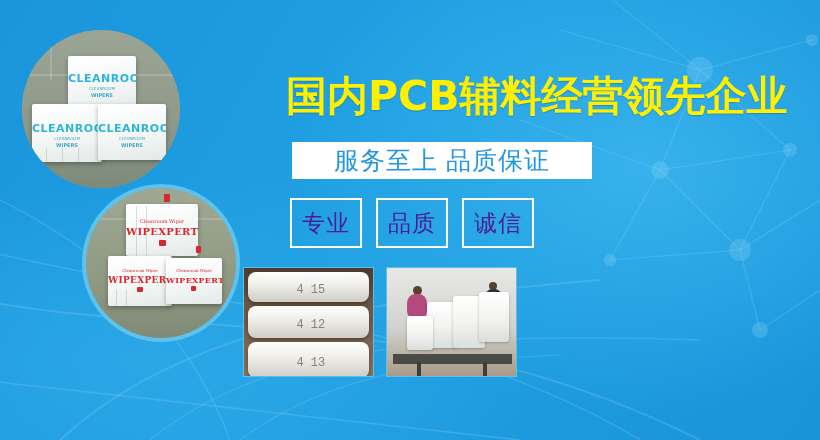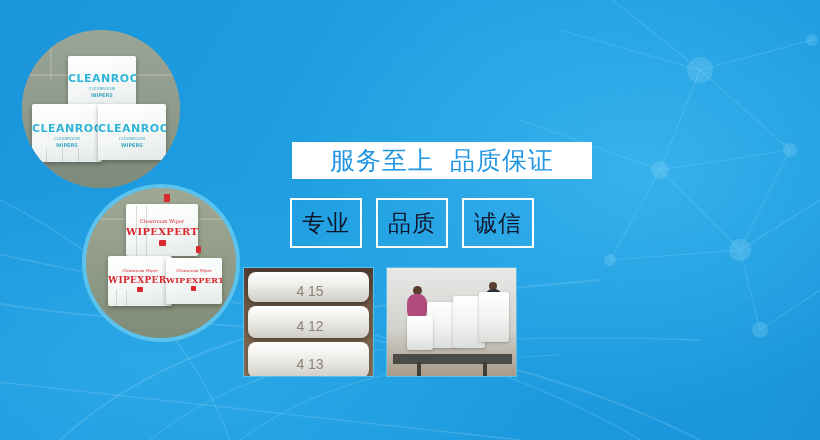--- a/index.html
+++ b/index.html
@@ -134,21 +134,21 @@
   .subbar {
     position: absolute;
     left: 292px; top: 142px;
     width: 300px; height: 37px;
     background: #ffffff;
     display: flex;
     align-items: center;
     justify-content: center;
   }
   .subbar-text {
-    font-family: Liberation Mono, monospace;
+    font-family: Liberation Sans, sans-serif;
     font-size: 25px;
     color: #2196e3;
     letter-spacing: 1px;
     white-space: nowrap;
   }
 
   
   .tags {
     position: absolute;
     left: 290px; top: 198px;
@@ -156,21 +156,21 @@
     gap: 14px;
   }
   .tag {
     width: 72px; height: 50px;
     border: 2px solid #ffffff;
     display: flex;
     align-items: center;
     justify-content: center;
     font-family: "DejaVu Sans", "Liberation Sans", sans-serif;
     font-size: 23px;
-    color: #0f172a;
+    color: #4c1d95;
     letter-spacing: 1px;
     box-sizing: border-box;
   }
 
   
   .strip {
     position: absolute;
     left: 243px; top: 267px;
     display: flex;
     gap: 12px;
@@ -226,21 +226,21 @@
   
   .fr-bg { position:absolute; inset:0; background:linear-gradient(180deg,#4e3c2e 0%,#6b5542 30%,#8a7258 100%); }
   .roll {
     position:absolute; left:4px; right:4px;
     background:linear-gradient(180deg,#ffffff 0%,#f0efeb 40%,#cfcdc6 100%);
     border-radius:8px;
     box-shadow:0 2px 4px rgba(0,0,0,.35);
   }
   .roll-mark {
     position:absolute; left:40%; top:38%;
-    font-family:Liberation Sans, sans-serif; font-size:14px; color:#8a8378;
+    font-family:Liberation Mono, monospace; font-size:12px; color:#8a8378;
   }
 
   
   .lc-bg { position:absolute; inset:0; background:linear-gradient(180deg,#dfe3e6 0%,#b9c0c6 40%,#8b949c 100%); }
   .lc-top { position:absolute; left:0; right:0; top:0; height:26px; background:linear-gradient(180deg,#eceff1,#cfd5da); }
   .lc-bar { position:absolute; left:6px; right:6px; top:28px; height:16px; background:linear-gradient(180deg,#3e4a55,#1d252c); border-radius:2px; }
   .lc-head { position:absolute; top:30px; left:50%; width:12px; height:20px; background:#15191d; border-radius:2px; }
   .lc-bed { position:absolute; left:4px; right:4px; top:50px; bottom:14px; background:linear-gradient(180deg,#f2f3f2 0%,#dddedc 60%,#c3c6c3 100%); }
   .lc-frame { position:absolute; left:0; right:0; bottom:0; height:16px; background:linear-gradient(180deg,#3b5668,#24394a); }
   .lc-sideL { position:absolute; left:0; top:24px; bottom:0; width:10px; background:linear-gradient(180deg,#46616f,#2a414f); }
@@ -355,20 +355,21 @@
       </div>
 
       <div class="pack" style="left:80px; top:70px; width:56px; height:46px;">
         <div class="pack-redsub" style="top:10px; font-size:4px;">Cleanroom Wiper</div>
         <div class="pack-red" style="top:17px; font-size:8px;">WIPEXPERTS</div>
         <div class="red-chip" style="left:25px; top:28px; width:5px; height:5px;"></div>
       </div>
     </div>
   </div>
 
+  <div class="headline">国内PCB辅料经营领先企业</div>
 
   <div class="subbar">
     <span class="subbar-text">服务至上 品质保证</span>
   </div>
 
   <div class="tags">
     <div class="tag">
       <span>专业</span>
     </div>
     <div class="tag">

